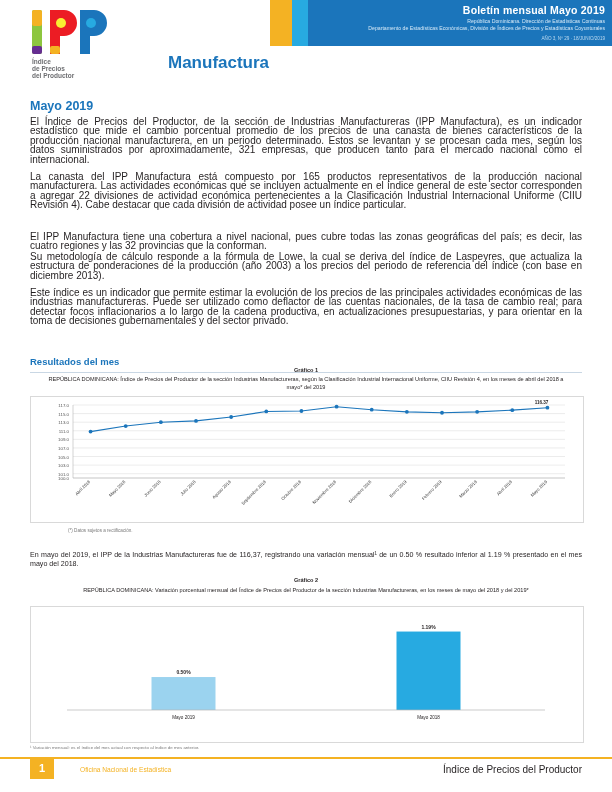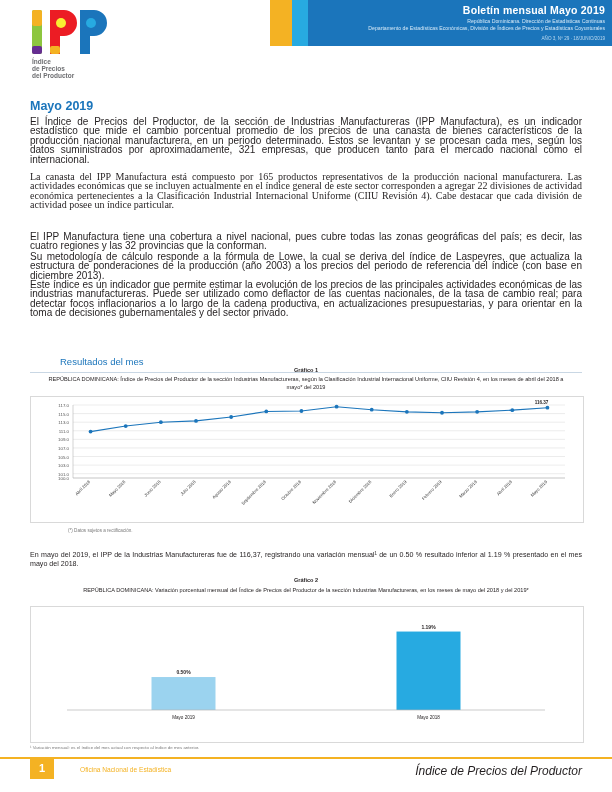--- a/index.html
+++ b/index.html
@@ -42,28 +42,28 @@
   
   .h-mayo{
     position:absolute;left:30px;top:99px;
     color:#1b75bb;font-size:12.5px;font-weight:bold;
   }
   .para{
     position:absolute;left:30px;width:552px;
     font-size:10px;line-height:9.4px;text-align:justify;color:#231f20;
   }
   .p1{top:117px;}
-  .p2{top:172px;font-family:Liberation Serif, serif;}
+  .p2{top:172px;}
   .p3{top:232px;}
   .p4{top:252px;}
-  .p5{top:280px;}
+  .p5{top:288px;}
 
   .h-res{
     position:absolute;left:30px;top:356px;
-    color:#1b75bb;font-size:9.5px;font-weight:normal;margin-left:30px;
+    color:#1b75bb;font-size:9.5px;font-weight:bold;
   }
   .res-rule{position:absolute;left:30px;top:372px;width:552px;height:1px;background:#c9d7e4;}
 
   
   .g1-label{position:absolute;left:0;top:367px;width:612px;text-align:center;font-size:5.6px;font-weight:bold;color:#231f20;}
   .g1-title{position:absolute;left:48px;top:376px;width:516px;text-align:center;font-size:5.6px;line-height:7.6px;color:#231f20;}
   .c1-box{position:absolute;left:30px;top:396px;width:552px;height:125px;border:1px solid #d9d9d9;background:#fff;}
   .c1-note{position:absolute;left:68px;top:528px;font-size:4.6px;color:#7a7a7a;}
 
   .after-c1{
@@ -74,21 +74,21 @@
   
   .g2-label{position:absolute;left:0;top:577px;width:612px;text-align:center;font-size:5.6px;font-weight:bold;}
   .g2-title{position:absolute;left:48px;top:587px;width:516px;text-align:center;font-size:5.6px;line-height:7.6px;}
   .c2-box{position:absolute;left:30px;top:606px;width:552px;height:135px;border:1px solid #d9d9d9;background:#fff;}
   .foot-note{position:absolute;left:30px;top:745px;width:552px;font-size:4.4px;color:#7a7a7a;}
 
   
   .ftr-rule{position:absolute;left:0;top:757px;width:612px;height:2px;background:#f4b223;}
   .ftr-sq{position:absolute;left:30px;top:757px;width:24px;height:22px;background:#f4b223;color:#fff;font-size:11px;font-weight:bold;text-align:center;line-height:22px;}
   .ftr-one{position:absolute;left:80px;top:766px;font-size:6.6px;color:#f4b223;}
-  .ftr-right{position:absolute;right:30px;top:764px;font-size:12px;color:#231f20;font-style:italic;}
+  .ftr-right{position:absolute;right:30px;top:764px;font-size:10px;color:#231f20;}
 
   svg{overflow:visible;}
   text{font-family:"Liberation Sans", sans-serif;}
 </style>
 </head>
 <body>
 
 <div class="page">
 
   <div class="hdr">
@@ -110,20 +110,21 @@
         <path d="M50 4 h14 a13 13 0 0 1 0 26 h-4 v18 h-10 z" fill="#1b75bb"></path>
         <circle cx="61" cy="17" r="5" fill="#27aae1"></circle>
         <rect x="2" y="40" width="10" height="8" rx="2" fill="#662d91"></rect>
         <rect x="20" y="40" width="10" height="8" rx="2" fill="#f4b223"></rect>
       </g>
       <text x="2" y="58" font-size="6.5" fill="#6d6e71" font-weight="bold">Índice</text>
       <text x="2" y="65" font-size="6.5" fill="#6d6e71" font-weight="bold">de Precios</text>
       <text x="2" y="71.5" font-size="6.5" fill="#6d6e71" font-weight="bold">del Productor</text>
     </svg>
   </div>
+  <div class="manufactura">Manufactura</div>
 
   <div class="h-mayo">Mayo 2019</div>
   <div class="para p1">El Índice de Precios del Productor, de la sección de Industrias Manufactureras (IPP Manufactura), es un indicador estadístico que mide el cambio porcentual promedio de los precios de una canasta de bienes característicos de la producción nacional manufacturera, en un periodo determinado. Estos se levantan y se procesan cada mes, según los datos suministrados por aproximadamente, 321 empresas, que producen tanto para el mercado nacional como el internacional.</div>
   <div class="para p2">La canasta del IPP Manufactura está compuesto por 165 productos representativos de la producción nacional manufacturera. Las actividades económicas que se incluyen actualmente en el índice general de este sector corresponden a agregar 22 divisiones de actividad económica pertenecientes a la Clasificación Industrial Internacional Uniforme (CIIU Revisión 4). Cabe destacar que cada división de actividad posee un índice particular.</div>
   <div class="para p3">El IPP Manufactura tiene una cobertura a nivel nacional, pues cubre todas las zonas geográficas del país; es decir, las cuatro regiones y las 32 provincias que la conforman.</div>
   <div class="para p4">Su metodología de cálculo responde a la fórmula de Lowe, la cual se deriva del índice de Laspeyres, que actualiza la estructura de ponderaciones de la producción (año 2003) a los precios del periodo de referencia del índice (con base en diciembre 2013).</div>
   <div class="para p5">Este índice es un indicador que permite estimar la evolución de los precios de las principales actividades económicas de las industrias manufactureras. Puede ser utilizado como deflactor de las cuentas nacionales, de la tasa de cambio real; para detectar focos inflacionarios a lo largo de la cadena productiva, en actualizaciones presupuestarias, y para orientar en la toma de decisiones gubernamentales y del sector privado.</div>
 
   <div class="h-res">Resultados del mes</div>
   <div class="res-rule"></div>

